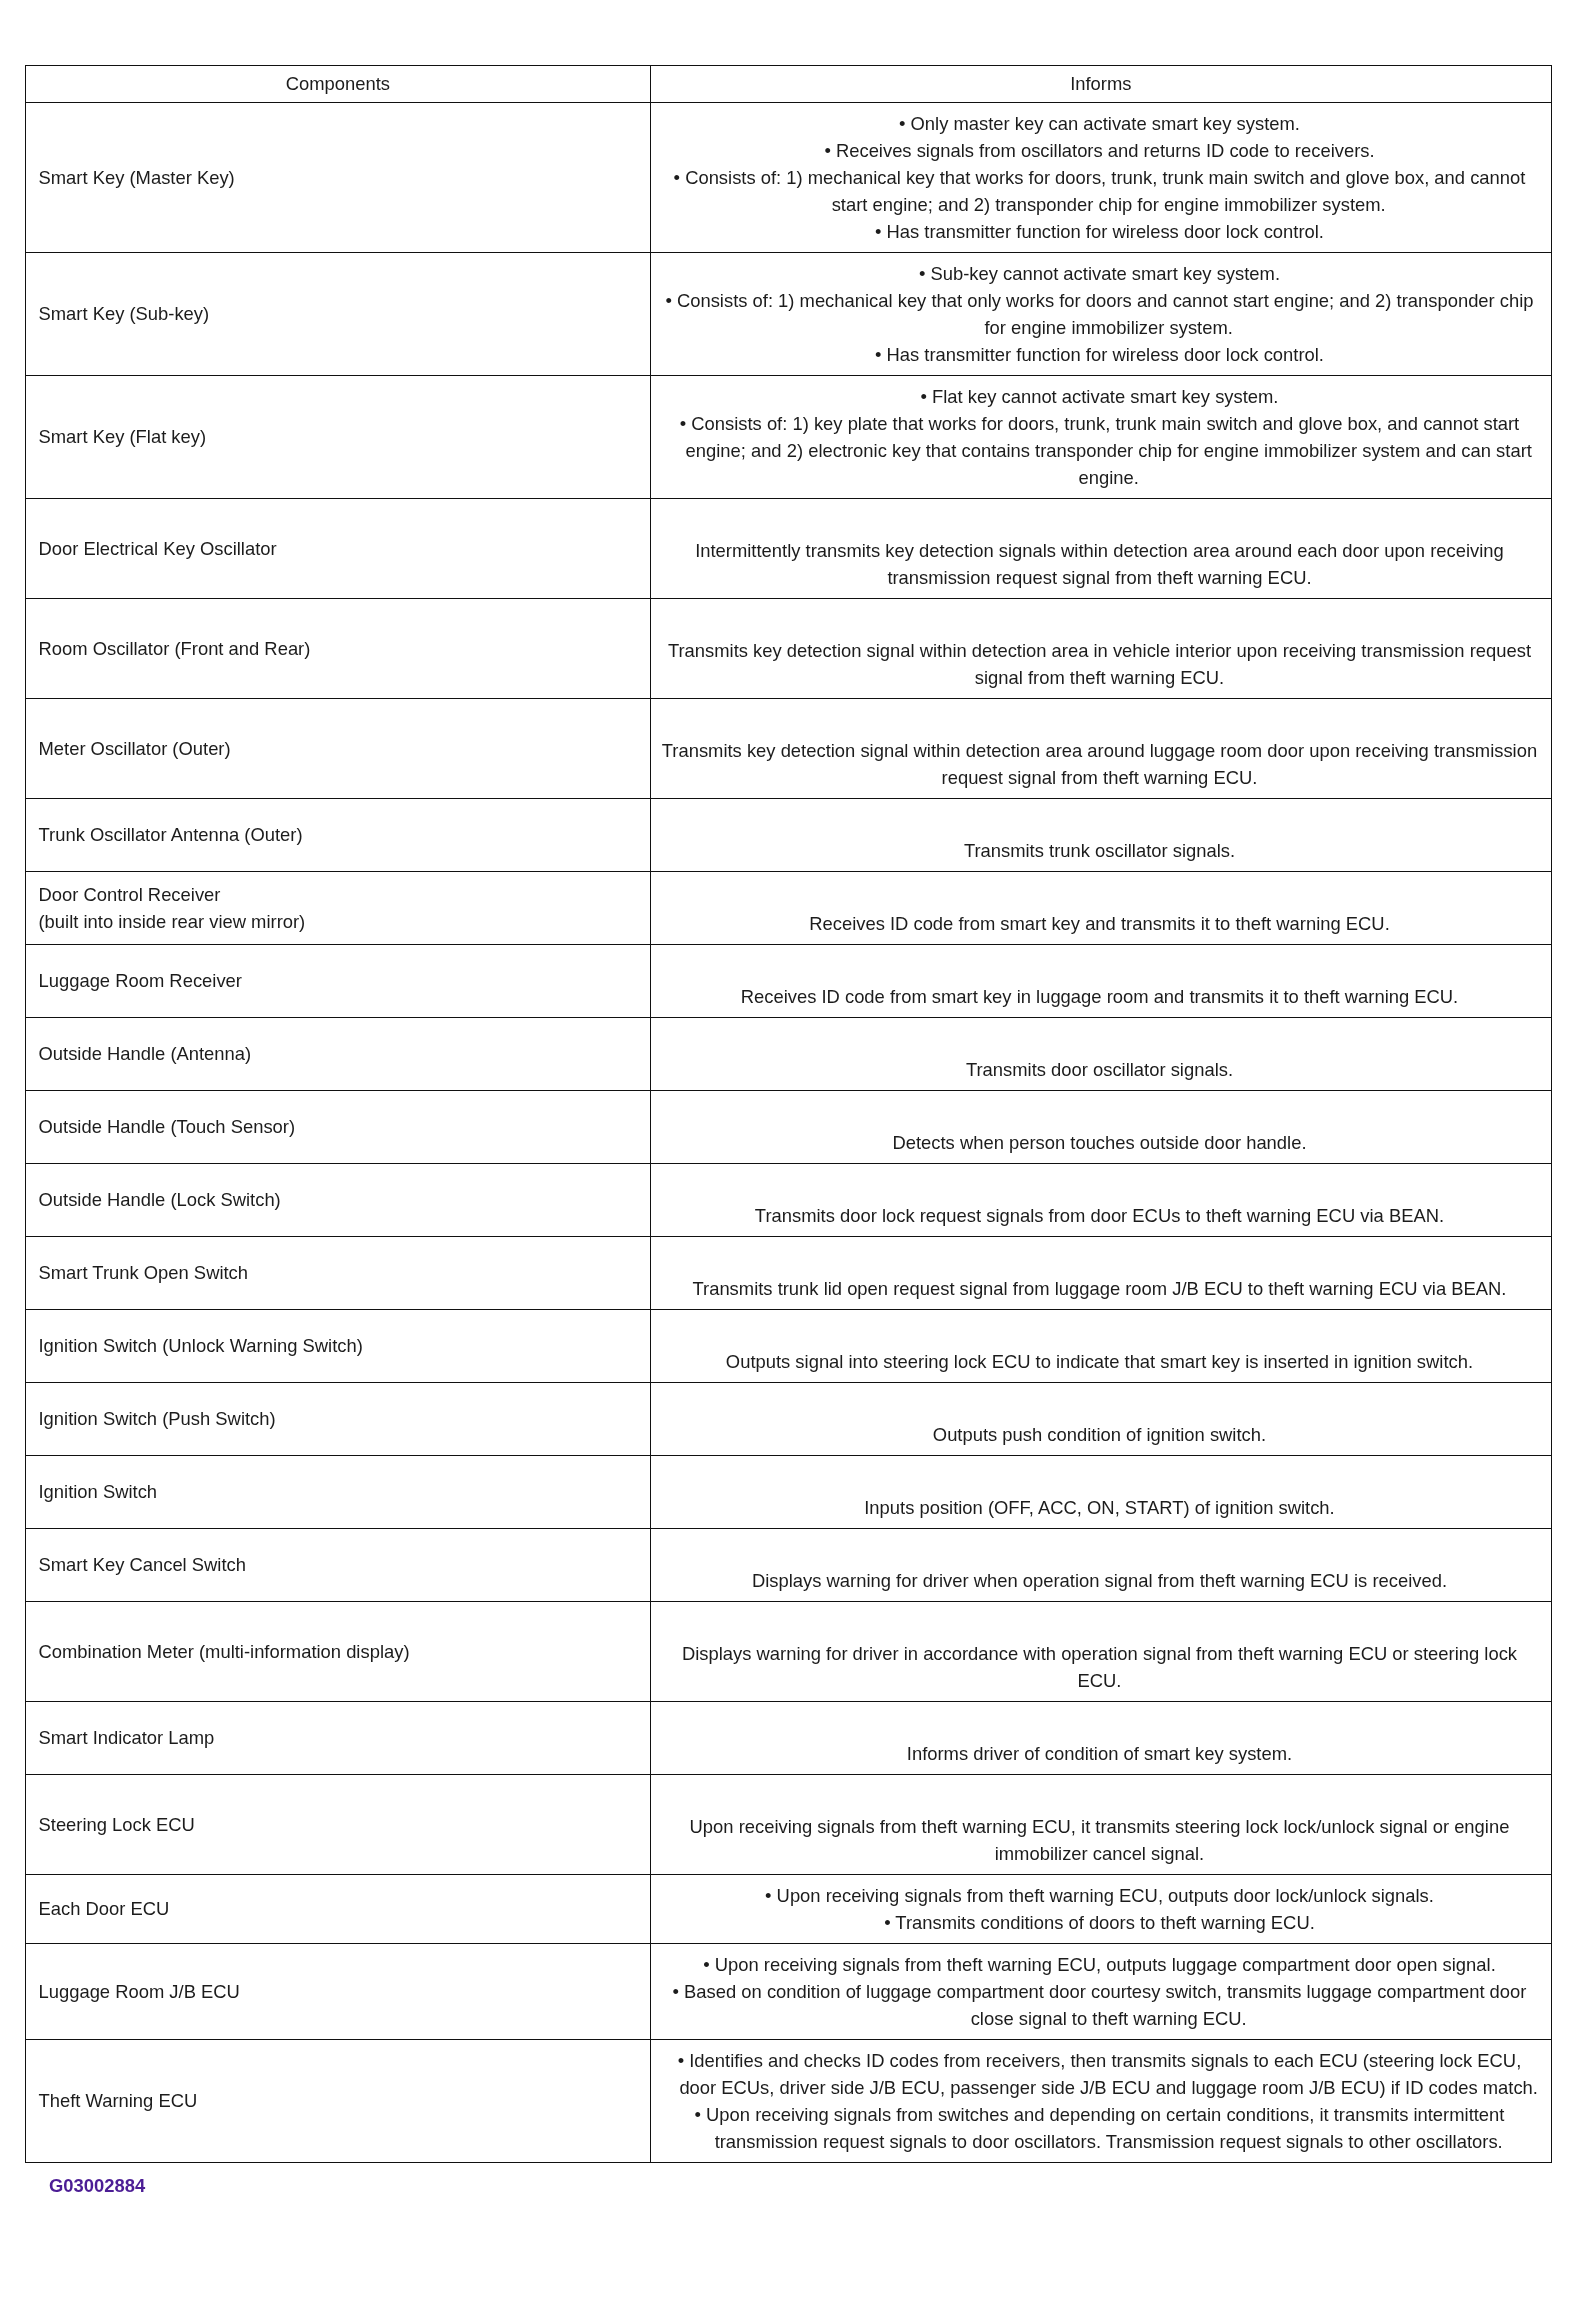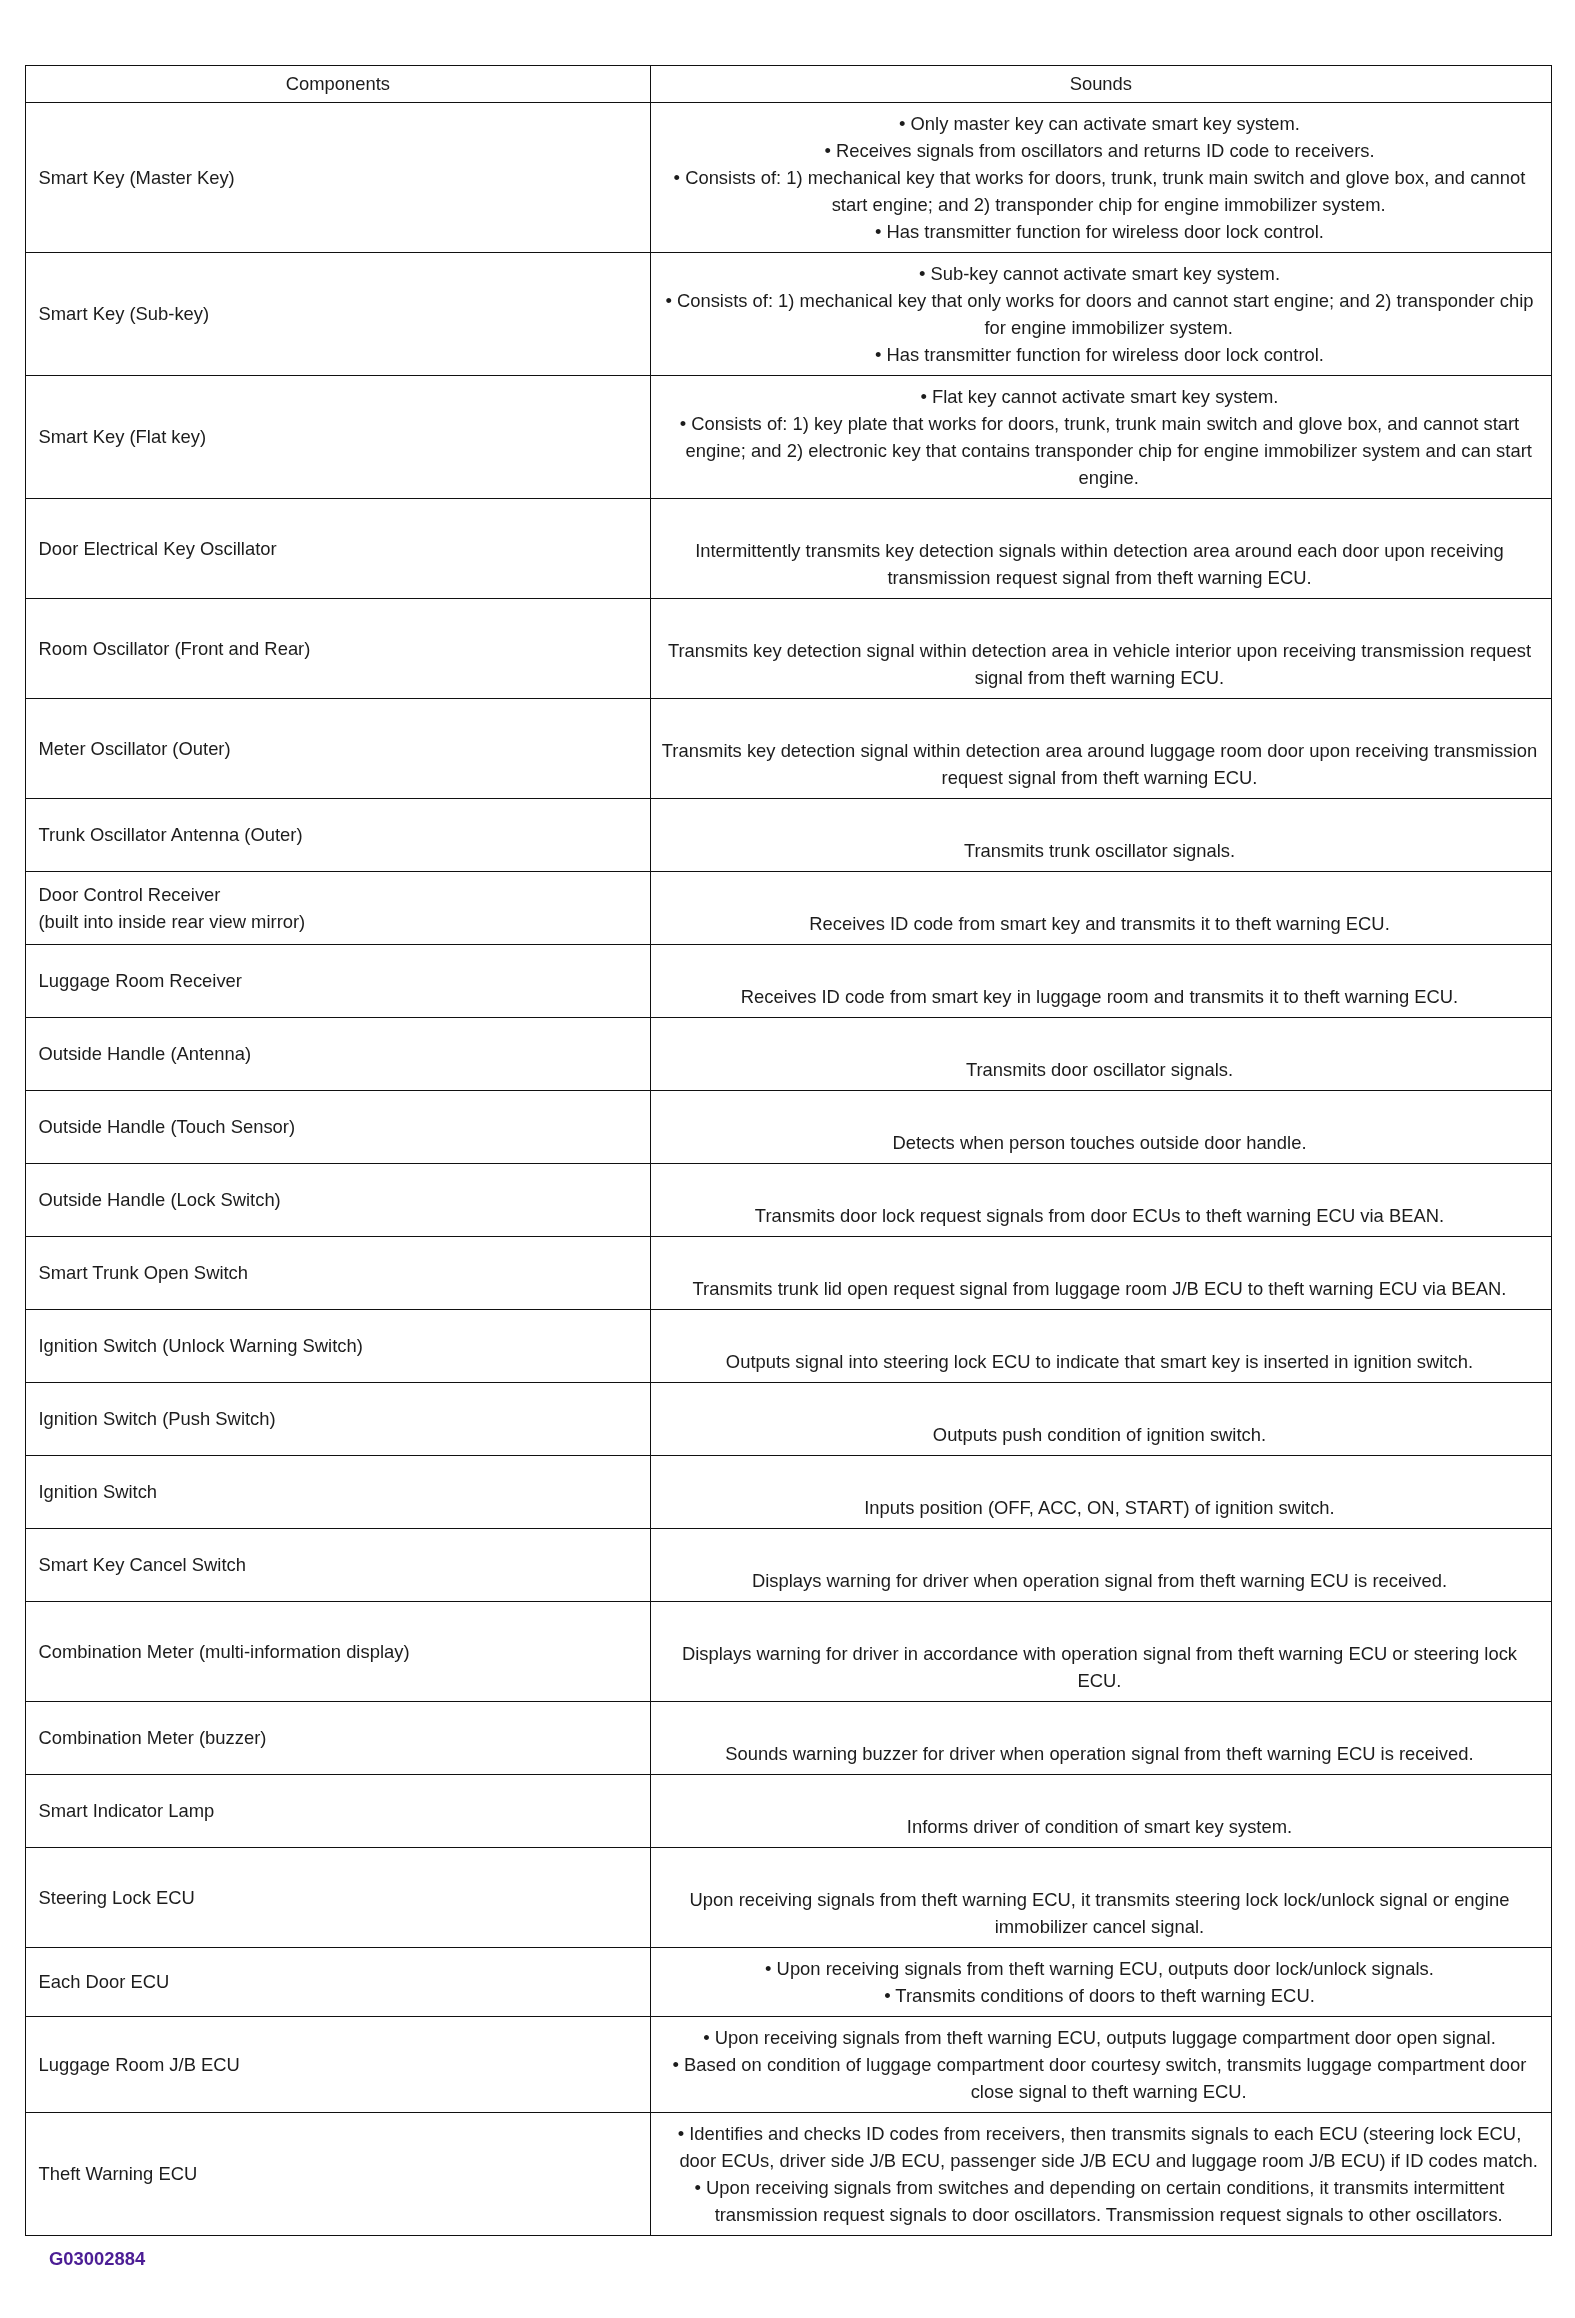--- a/index.html
+++ b/index.html
@@ -71,21 +71,21 @@
 
 <div class="page">
   <table class="spec">
     <colgroup>
       <col class="c-comp">
       <col class="c-outline">
     </colgroup>
     <thead>
       <tr>
         <th>Components</th>
-        <th>Sounds</th>
+        <th>Informs</th>
       </tr>
     </thead>
     <tbody>
         <tr>
           <td class="comp">Smart Key (Master Key)</td>
           <td class="outline">
             <div class="bullet">• Only master key can activate smart key system.</div>
             <div class="bullet">• Receives signals from oscillators and returns ID code to receivers.</div>
             <div class="bullet">• Consists of: 1) mechanical key that works for doors, trunk, trunk main switch and glove box, and cannot start engine; and 2) transponder chip for engine immobilizer system.</div>
             <div class="bullet">• Has transmitter function for wireless door lock control.</div>
@@ -188,26 +188,20 @@
         <tr>
           <td class="comp">Smart Key Cancel Switch</td>
           <td class="outline">
             <div class="plain">Displays warning for driver when operation signal from theft warning ECU is received.</div>
           </td>
         </tr>
         <tr>
           <td class="comp">Combination Meter (multi-information display)</td>
           <td class="outline">
             <div class="plain">Displays warning for driver in accordance with operation signal from theft warning ECU or steering lock ECU.</div>
-          </td>
-        </tr>
-        <tr>
-          <td class="comp">Combination Meter (buzzer)</td>
-          <td class="outline">
-            <div class="plain">Sounds warning buzzer for driver when operation signal from theft warning ECU is received.</div>
           </td>
         </tr>
         <tr>
           <td class="comp">Smart Indicator Lamp</td>
           <td class="outline">
             <div class="plain">Informs driver of condition of smart key system.</div>
           </td>
         </tr>
         <tr>
           <td class="comp">Steering Lock ECU</td>

